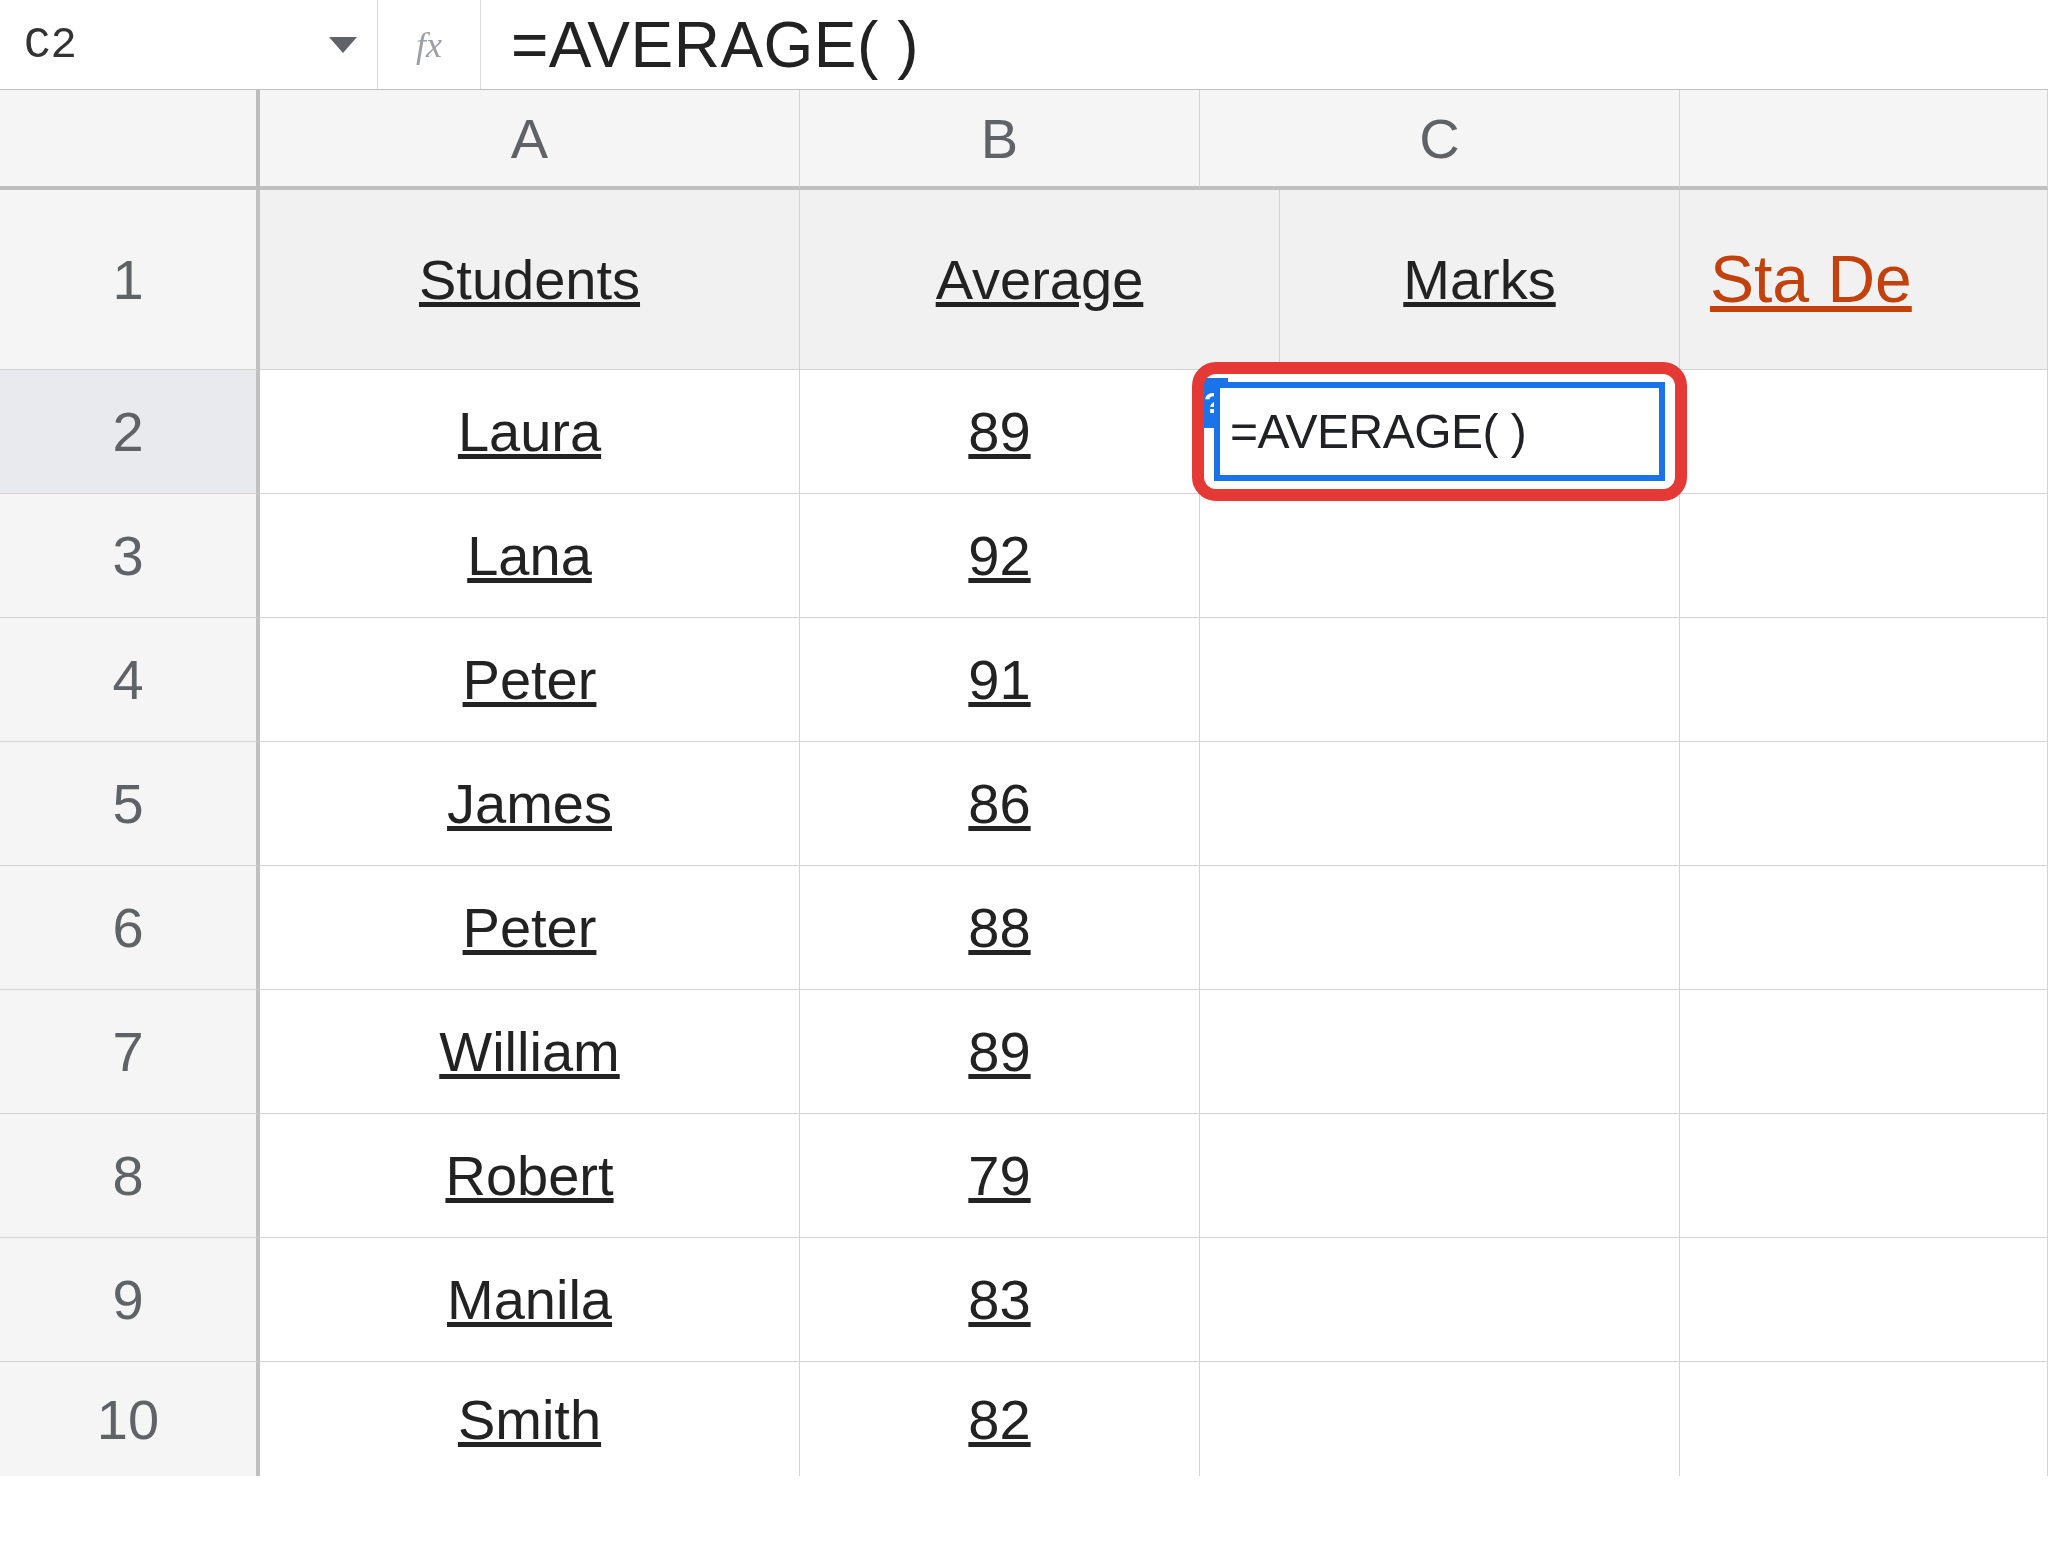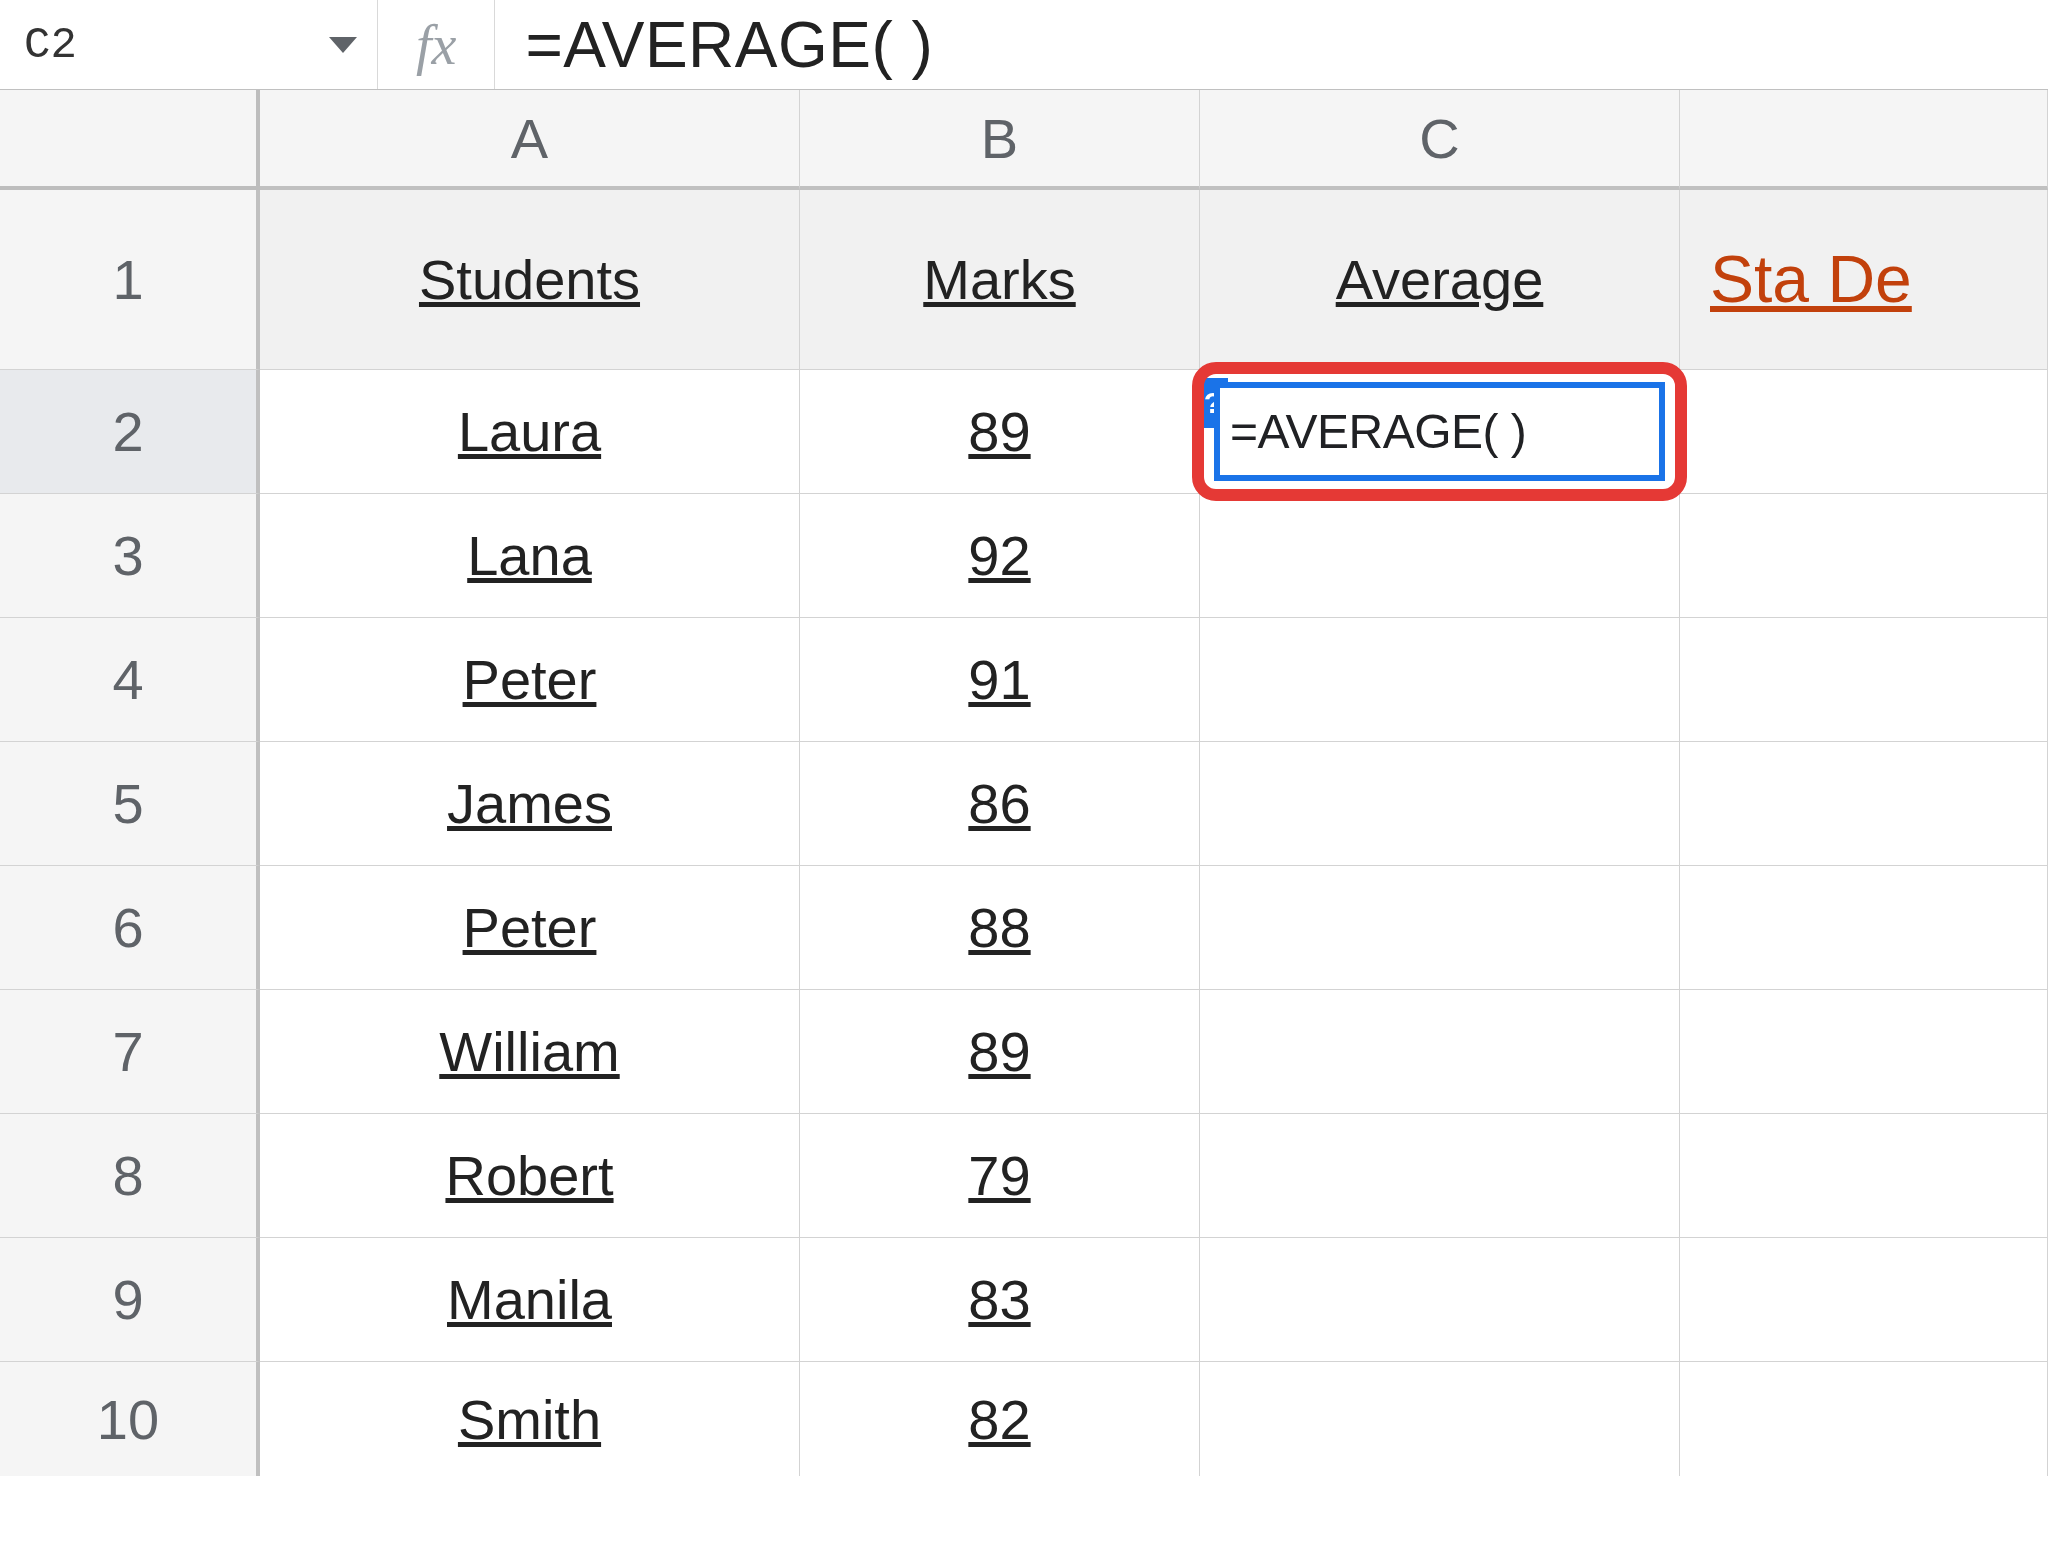--- a/index.html
+++ b/index.html
@@ -40,21 +40,21 @@
   .dropdown-icon {
     width: 0; height: 0;
     border-left: 14px solid transparent;
     border-right: 14px solid transparent;
     border-top: 16px solid #5f6368;
     margin-right: 8px;
   }
   .fx-icon {
     font-family: "Times New Roman", serif;
     font-style: italic;
-    font-size: 56px;
+    font-size: 36px;
     color: #9aa0a6;
     padding: 0 38px;
     border-right: 1px solid #d9d9d9;
     height: 100%;
     display: flex;
     align-items: center;
   }
   .formula-input {
     font-size: 64px;
     color: #222;
@@ -189,22 +189,22 @@
     <div class="corner"></div>
     <div class="col-header w-A">A</div>
     <div class="col-header w-B">B</div>
     <div class="col-header w-C">C</div>
     <div class="col-header w-D"></div>
   </div>
 
   <div class="row hdr-row">
     <div class="row-header">1</div>
     <div class="cell header-cell w-A">Students</div>
+    <div class="cell header-cell w-C">Average</div>
     <div class="cell header-cell w-B">Marks</div>
-    <div class="cell header-cell w-C">Average</div>
     <div class="cell header-cell w-D col-D-text">Sta De</div>
   </div>
 
   <div class="row data-row">
     <div class="row-header active">2</div>
     <div class="cell w-A">Laura</div>
     <div class="cell w-B">89</div>
     <div class="cell w-C sel-wrap">
       <div class="help-tab">?</div>
       <div class="sel-inner">=AVERAGE(   )</div>

